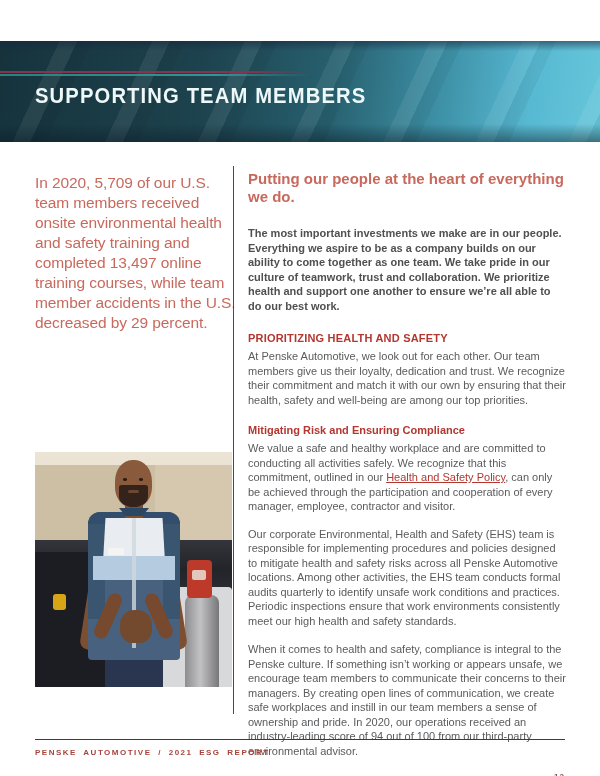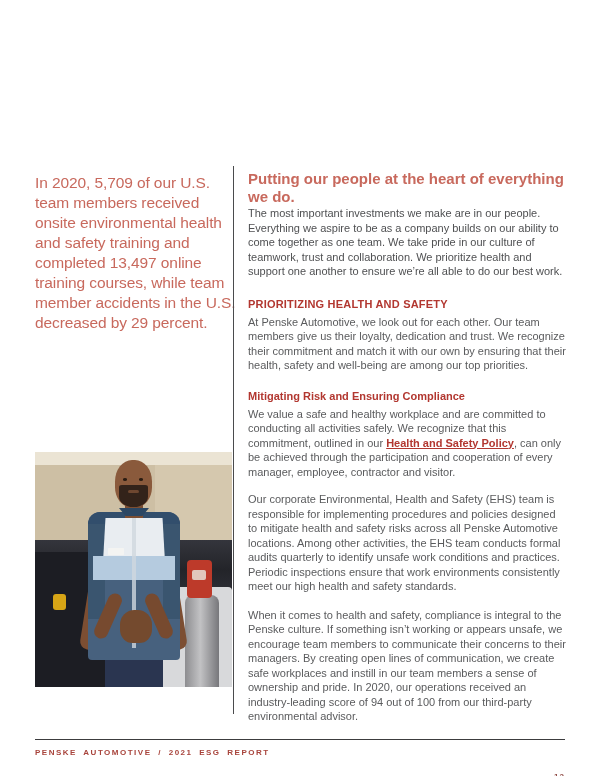--- a/index.html
+++ b/index.html
@@ -31,28 +31,28 @@
   .quote {
     position:absolute; left:35px; top:173px; width:202px;
     font-size:15.5px; line-height:20px; color:#c8695d; letter-spacing:-.1px;
   }
   
   .vdivider { position:absolute; left:233px; top:166px; width:1px; height:548px; background:#4a4b4d; }
   
   .rcol { position:absolute; left:248px; top:170px; width:318px; }
   .intro-heading { font-size:15px; line-height:18px; color:#c8695d; margin:0; font-weight:bold; }
   .p { font-size:11px; line-height:14.5px; color:#5a5b5d; margin:0; }
-  .p.bold { font-weight:normal; color:#4f5052; margin-top:0; }
+  .p.bold { font-weight:bold; color:#4f5052; margin-top:20px; }
   .sec-h { font-size:11px; line-height:13px; font-weight:bold; color:#b23730; margin:0; }
   .sec-h.caps { margin-top:19px; letter-spacing:.2px; }
   .sec-h.mixed { margin-top:17px; }
   .p.after-h { margin-top:4px; }
   .p.spaced13 { margin-top:13px; }
   .p.spaced14 { margin-top:14px; }
-  .inline-link { color:#b23730; font-weight:bold; text-decoration:underline; cursor:pointer; }
+  .inline-link { color:#b23730; font-weight:normal; text-decoration:underline; cursor:pointer; }
   
   .photo { position:absolute; left:35px; top:452px; width:197px; height:235px; overflow:hidden; background:#cdbfa4; }
   .ph-ceiling { position:absolute; left:0; top:0; width:197px; height:13px; background:#ebe4d4; }
   .ph-wall-light { position:absolute; left:120px; top:13px; width:77px; height:90px; background:#d5c8ae; }
   .ph-roofband { position:absolute; left:0; top:88px; width:197px; height:50px;
     background:linear-gradient(180deg,#34353c,#232429 60%,#2c2d33); }
   .ph-darkcar { position:absolute; left:-8px; top:100px; width:100px; height:140px; background:#1c1d23; border-radius:6px 14px 0 0; }
   .ph-whitecar { position:absolute; left:118px; top:135px; width:79px; height:100px; background:#d8d9db; border-radius:10px 4px 0 0; }
   .ph-yellow { position:absolute; left:18px; top:142px; width:13px; height:16px; background:#d7a516; border-radius:3px; }
   .ph-cylinder { position:absolute; left:150px; top:143px; width:34px; height:92px;
@@ -89,20 +89,25 @@
   .footer-rule { position:absolute; left:35px; top:739px; width:530px; height:1px; background:#3c3c3e; }
   .footer-label { position:absolute; left:35px; top:748px; font-size:8px; font-weight:bold;
     letter-spacing:1.5px; word-spacing:3px; color:#a8443c; }
   .page-num { position:absolute; left:554px; top:772px; font-size:8px; font-weight:bold; letter-spacing:1px; color:#8f4a44; }
 </style>
 </head>
 <body>
 
 <div id="page">
 
+  <div class="band">
+    <div class="band-line1"></div>
+    <div class="band-line2"></div>
+    <div class="band-title">SUPPORTING TEAM MEMBERS</div>
+  </div>
 
   <div class="quote">In 2020, 5,709 of our U.S. team members received onsite environmental health and safety training and completed 13,497 online training courses, while team member accidents in the U.S. decreased by 29 percent.</div>
 
   <div class="vdivider"></div>
 
   <div class="rcol">
     <h2 class="intro-heading">Putting our people at the heart of everything we do.</h2>
     <p class="p bold">The most important investments we make are in our people. Everything we aspire to be as a company builds on our ability to come together as one team. We take pride in our culture of teamwork, trust and collaboration. We prioritize health and support one another to ensure we’re all able to do our best work.</p>
 
     <h3 class="sec-h caps">PRIORITIZING HEALTH AND SAFETY</h3>

